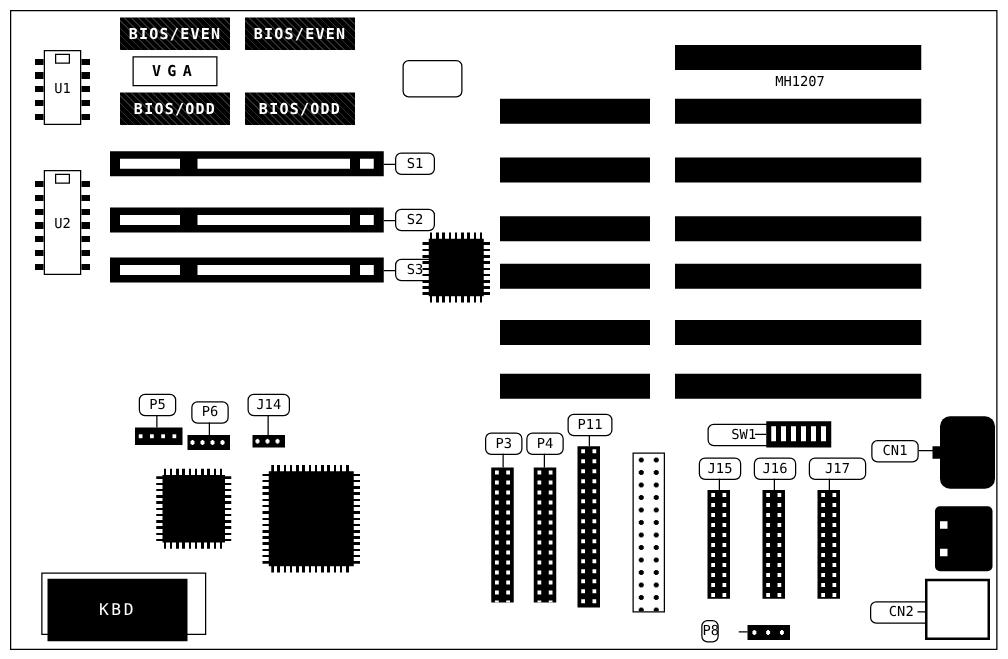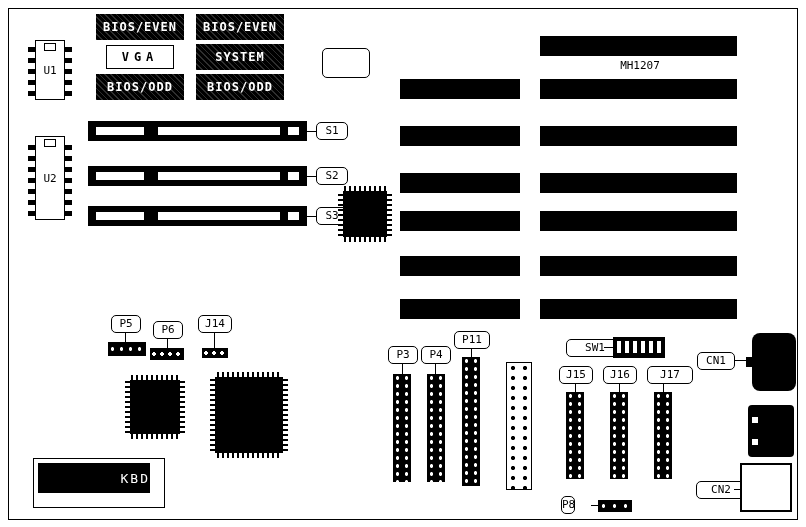--- a/index.html
+++ b/index.html
@@ -54,21 +54,20 @@
     <div class="abs" style="left:7px;right:7px;top:0;bottom:0;background:#fff;border:1px solid #000;">
       <div class="abs" style="left:50%;transform:translateX(-50%);top:2px;width:10px;height:6px;border:1px solid #000;"></div>
       <div class="chiptext" style="inset:0;">U2</div>
     </div>
   </div>
 
   <div class="rom" style="left:96px;top:14px;width:88px;height:26px;">BIOS/EVEN</div>
   <div class="rom light" style="left:106px;top:45px;width:68px;height:24px;">VGA</div>
   <div class="rom" style="left:96px;top:74px;width:88px;height:26px;">BIOS/ODD</div>
   <div class="rom" style="left:196px;top:14px;width:88px;height:26px;">BIOS/EVEN</div>
-  <div class="rom" style="left:196px;top:44px;width:88px;height:26px;">SYSTEM</div>
   <div class="rom" style="left:196px;top:74px;width:88px;height:26px;">BIOS/ODD</div>
 
   <div class="abs" style="left:322px;top:48px;width:46px;height:28px;background:#fff;border:1px solid #000;border-radius:5px;"></div>
 
   <div class="bar" style="left:88px;top:121px;width:219px;height:20px;">
     <div class="seg" style="left:8px;top:6px;width:48px;height:8px;"></div>
     <div class="seg" style="left:70px;top:6px;width:122px;height:8px;"></div>
     <div class="seg" style="left:200px;top:6px;width:11px;height:8px;"></div>
   </div>
   <div class="lh" style="left:307px;top:131px;width:9px;"></div>
@@ -140,21 +139,21 @@
   </div>
   <div class="abs" style="left:210px;top:372px;width:78px;height:86px;">
     <div class="pinsh" style="left:7px;right:7px;top:0;height:6px;"></div>
     <div class="pinsh" style="left:7px;right:7px;bottom:0;height:6px;"></div>
     <div class="pinsv" style="top:7px;bottom:7px;left:0;width:6px;"></div>
     <div class="pinsv" style="top:7px;bottom:7px;right:0;width:6px;"></div>
     <div class="abs" style="inset:5px;background:#000;"></div>
   </div>
 
   <div class="abs" style="left:33px;top:458px;width:130px;height:48px;background:#fff;border:1px solid #000;">
-    <div class="abs" style="left:4px;top:4px;width:112px;height:30px;background:#000;display:flex;align-items:center;justify-content:flex-end;">
+    <div class="abs" style="left:4px;top:4px;width:112px;height:50px;background:#000;display:flex;align-items:center;justify-content:center;">
       <span style="color:#fff;font-size:13px;letter-spacing:2px;">KBD</span>
     </div>
   </div>
 
   <div class="callout" style="left:388px;top:346px;width:30px;">P3</div>
   <div class="lv" style="left:402px;top:363px;height:11px;"></div>
   <div class="hdr2" style="left:393px;top:374px;width:18px;height:108px;"></div>
 
   <div class="callout" style="left:421px;top:346px;width:30px;">P4</div>
   <div class="lv" style="left:435px;top:363px;height:11px;"></div>

